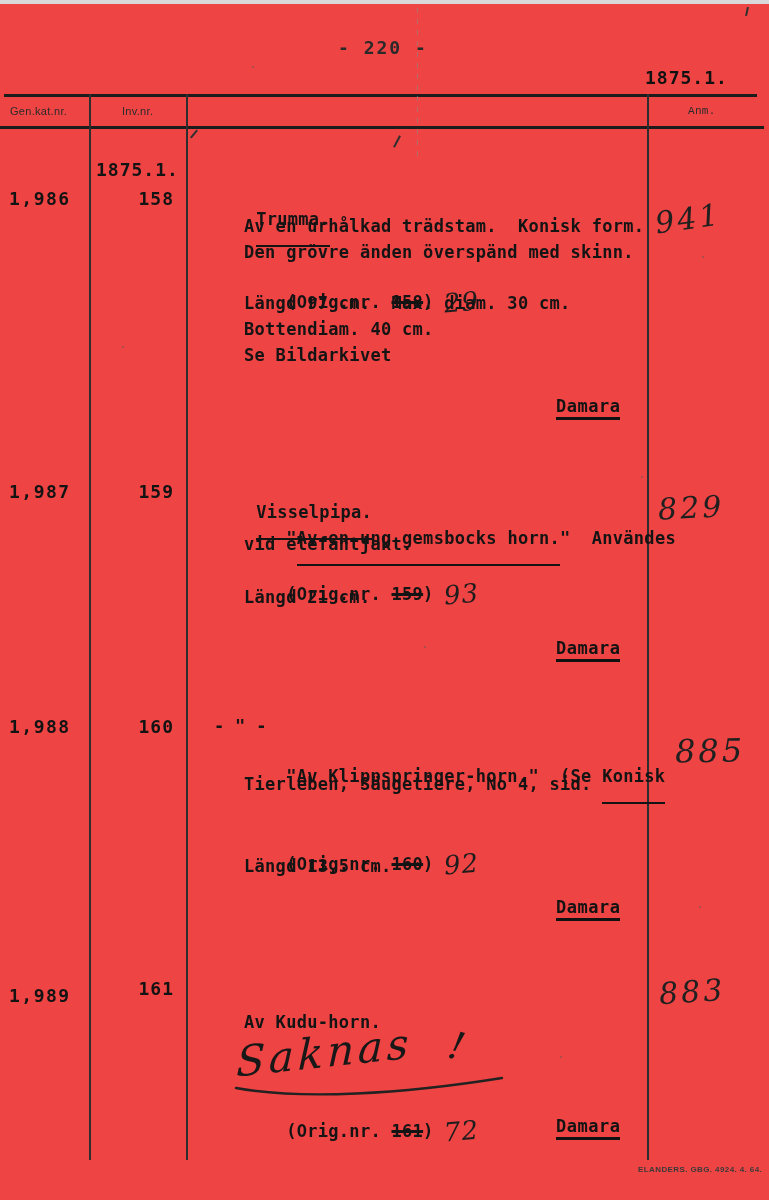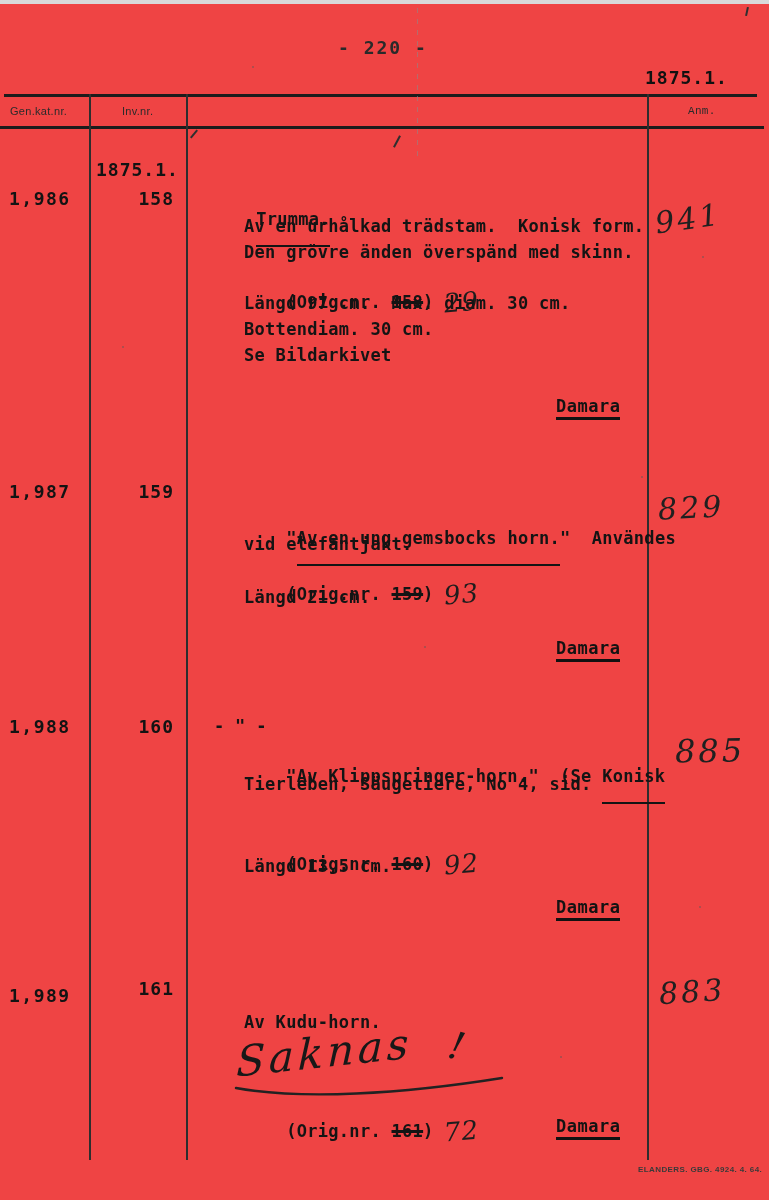--- a/index.html
+++ b/index.html
@@ -145,27 +145,30 @@
   <div class="inv" style="top:184px">158</div>
   <div class="line" style="top:185px">
     <span class="u">Trumma.</span>
   </div>
   <div class="line b" style="top:238px">Den grövre änden överspänd med skinn.</div>
   <div class="line b" style="top:212px">Av en urhålkad trädstam.  Konisk form.</div>
   <div class="line b" style="top:263px">
     <span>(Orig.nr. </span><span class="strike">158</span><span>)</span><span class="hand-inline">29</span>
   </div>
   <div class="line b" style="top:289px">Längd 97 cm.  Max. diam. 30 cm.</div>
-  <div class="line b" style="top:315px">Bottendiam. 30 cm.</div>
+  <div class="line b" style="top:315px">Bottendiam. 40 cm.</div>
   <div class="line b" style="top:341px">Se Bildarkivet</div>
   <div class="sig" style="top:392px">Damara</div>
   <div class="anm anm1">941</div>
 
   <div class="gen" style="top:477px">1,987</div>
   <div class="inv" style="top:477px">159</div>
+  <div class="line" style="top:478px">
+    <span class="u">Visselpipa.</span>
+  </div>
   <div class="line b" style="top:504px">
     <span>"</span><span class="u">Av en ung gemsbocks horn.</span><span>"  Användes</span>
   </div>
   <div class="line b" style="top:530px">vid elefantjakt.</div>
   <div class="line b" style="top:555px">
     <span>(Orig.nr. </span><span class="strike">159</span><span>)</span><span class="hand-inline">93</span>
   </div>
   <div class="line b" style="top:583px">Längd 21 cm.</div>
   <div class="sig" style="top:634px">Damara</div>
   <div class="anm anm2">829</div>

